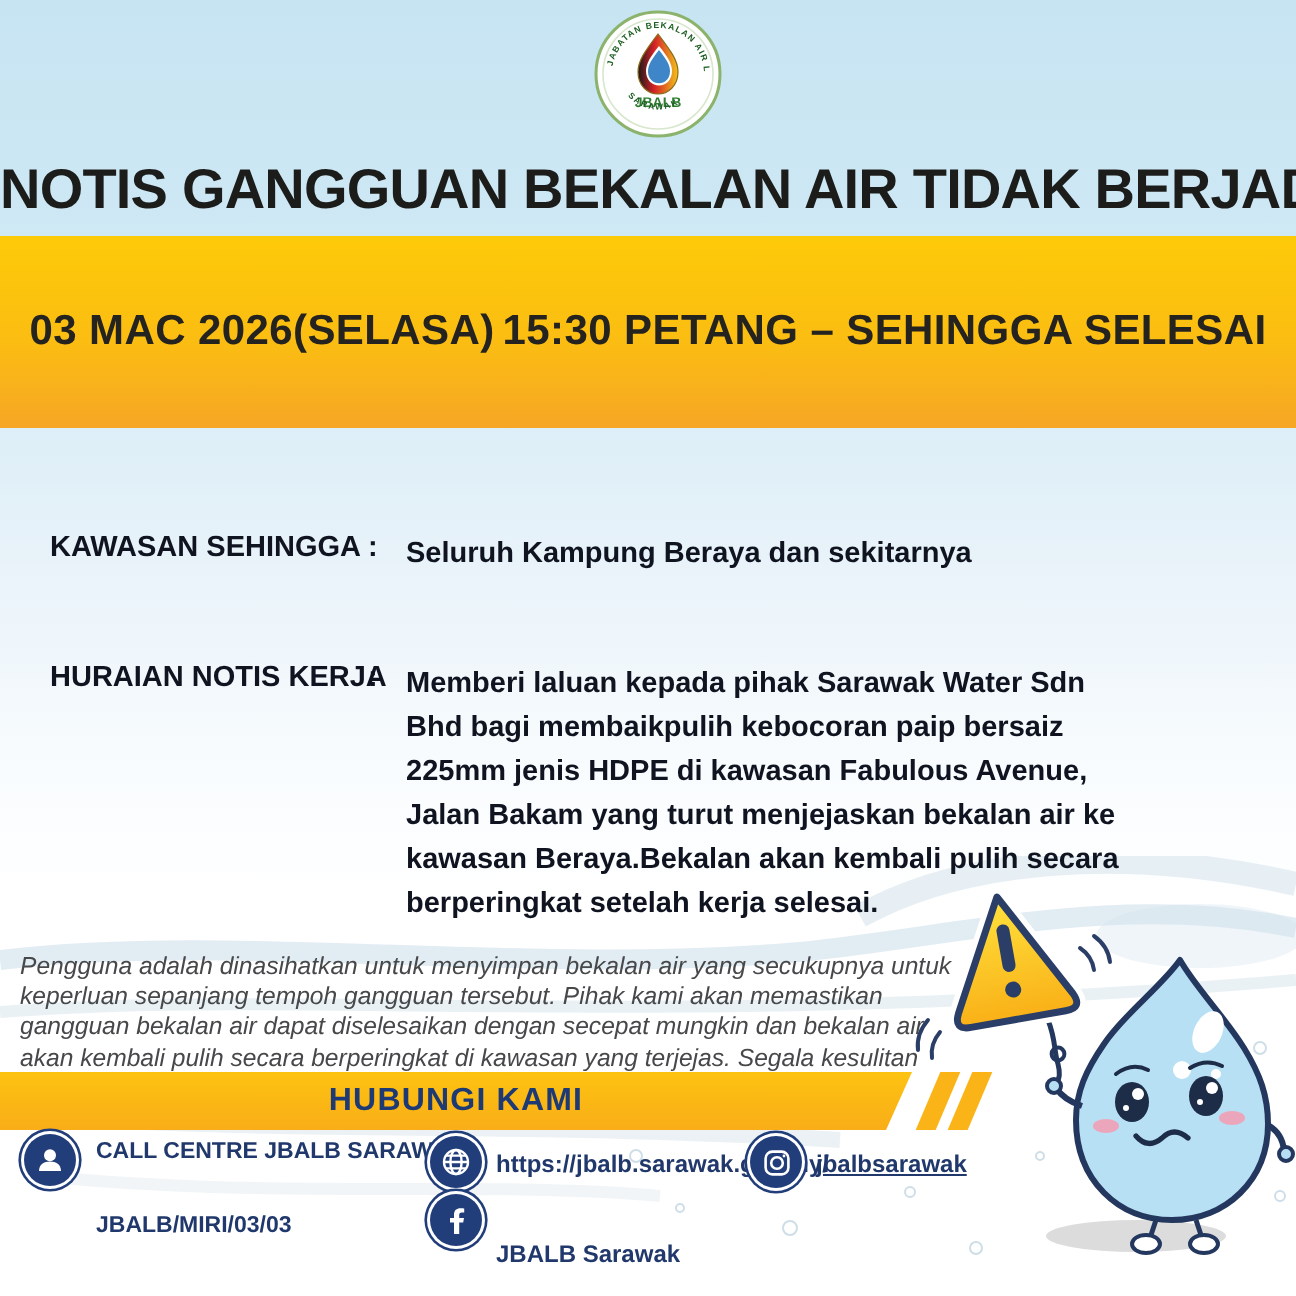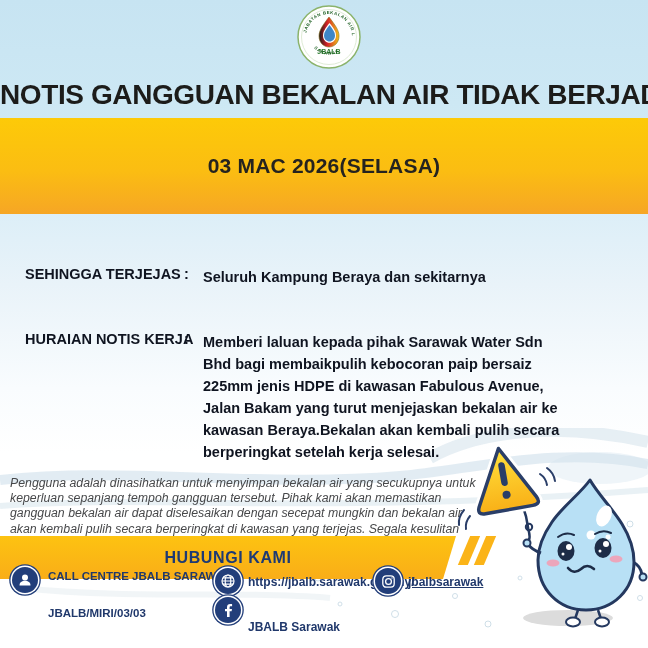--- a/index.html
+++ b/index.html
@@ -23,21 +23,21 @@
   .row-bahagian .bhg{position:absolute; left:88px;}
   .row-bahagian .drh{position:absolute; left:368px;}
   .sep-gap{display:inline-block; margin:0 8px;}
   .detail-label{position:absolute; left:25px; font-size:14.5px;}
   .detail-sep{position:absolute; left:184px; font-size:14.5px; font-weight:700; color:#0f1420;}
   .detail-value{position:absolute; left:203px; width:366px; font-size:14.5px; line-height:22px;}
   
   .disclaimer{position:absolute; top:476px; left:10px; width:468px; z-index:3;
     font-size:12.3px; font-style:italic; color:#47484a; line-height:15.2px; font-weight:400;}
   
-  .contact-banner{position:absolute; top:536px; left:0; width:456px; height:43px; z-index:3;
+  .contact-banner{position:absolute; top:536px; left:0; width:456px; height:29px; z-index:3;
     background:linear-gradient(180deg,#fdc311,#f9ad18);
     clip-path:polygon(0 0,100% 0,calc(100% - 13px) 100%,0 100%);
     display:flex; align-items:center; justify-content:center;}
   .contact-banner .lbl{font-size:16px; font-weight:700; color:#1d3a74; letter-spacing:0.6px;}
   .stripe{position:absolute; top:536px; width:10px; height:29px; background:#fbb418;
     transform:skewX(-23deg); z-index:3;}
   .stripe1{left:464px;} .stripe2{left:480px;}
   
   .contact-item{position:absolute; z-index:3;}
   .c-icon{width:26px; height:26px; border-radius:50%; background:#223e7a;
@@ -96,25 +96,26 @@
     <text x="32" y="48.5" text-anchor="middle" font-size="7" font-weight="700" fill="#2e7d32">JBALB</text>
     <text font-size="4.2" fill="#1b5e20" font-weight="700" letter-spacing="1">
       <textPath href="#arcBot" startOffset="8">SARAWAK</textPath>
     </text>
   </svg>
 
   <div class="title z1">NOTIS GANGGUAN BEKALAN AIR TIDAK BERJADUAL</div>
 
   <div class="date-banner">
     <div class="line">03 MAC 2026(SELASA)</div>
+    <div class="line">15:30 PETANG – SEHINGGA SELESAI</div>
   </div>
 
 
   <div class="z1" style="top:266px; left:0; width:648px;">
-    <span class="detail-label detail-text">SEHINGGA TERJEJAS</span>
+    <span class="detail-label detail-text">KAWASAN SEHINGGA</span>
     <span class="detail-sep">:</span>
     <span class="detail-value detail-text">Seluruh Kampung Beraya dan sekitarnya</span>
   </div>
 
   <div class="z1" style="top:331px; left:0; width:648px;">
     <span class="detail-label detail-text">HURAIAN NOTIS KERJA</span>
     <span class="detail-sep">:</span>
     <span class="detail-value detail-text">Memberi laluan kepada pihak Sarawak Water Sdn Bhd bagi membaikpulih kebocoran paip bersaiz 225mm jenis HDPE di kawasan Fabulous Avenue, Jalan Bakam yang turut menjejaskan bekalan air ke kawasan Beraya.Bekalan akan kembali pulih secara berperingkat setelah kerja selesai.</span>
   </div>
 

